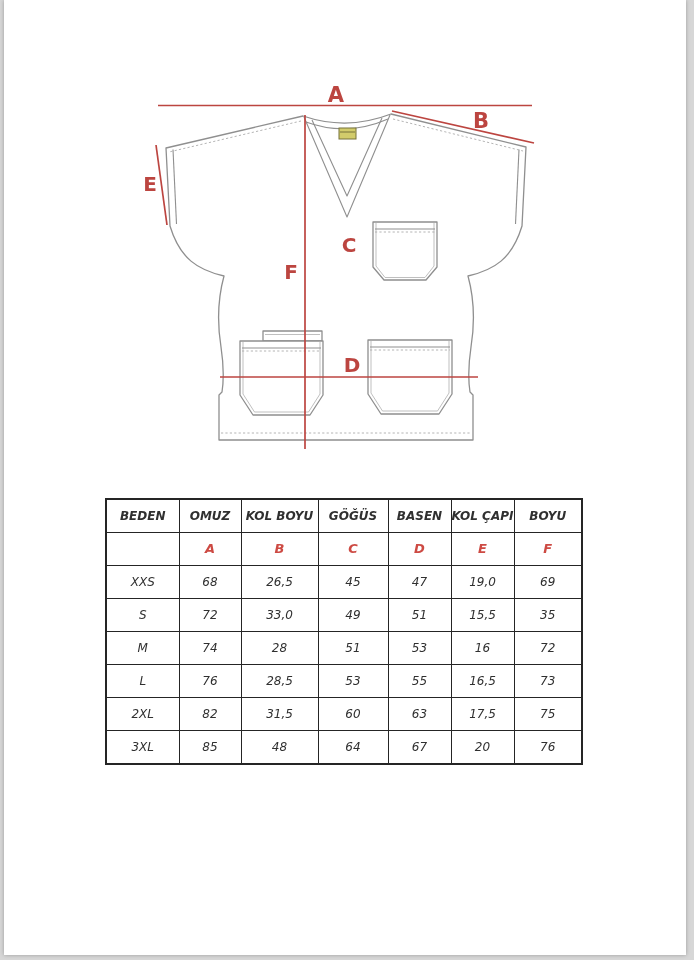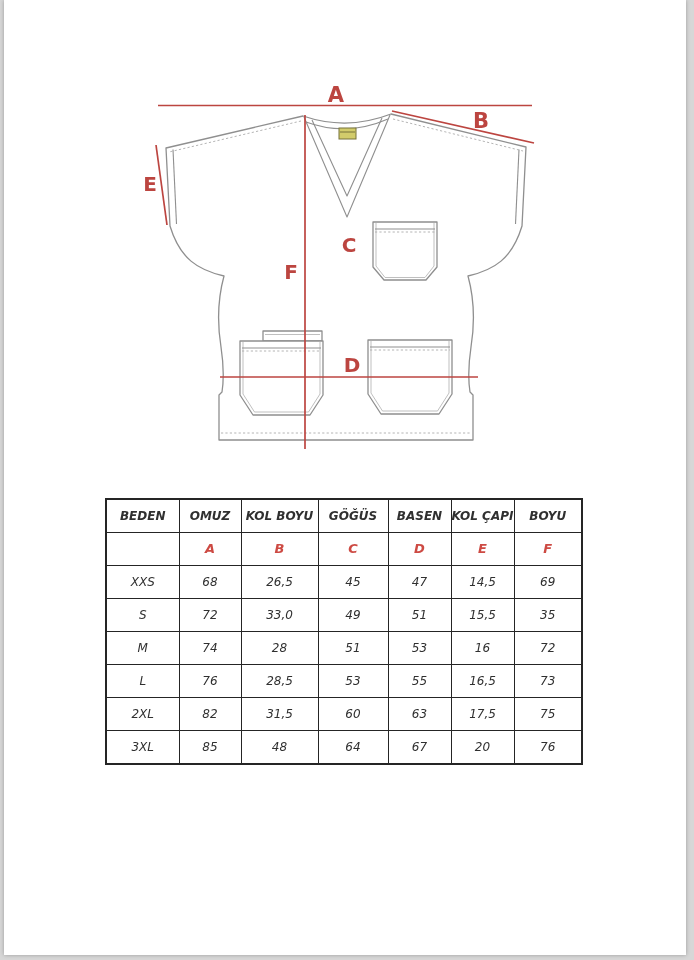--- a/index.html
+++ b/index.html
@@ -153,21 +153,21 @@
         <td>F</td>
       </tr>
     </thead>
     <tbody id="size-rows">
         <tr>
           <td>XXS</td>
           <td>68</td>
           <td>26,5</td>
           <td>45</td>
           <td>47</td>
-          <td>14,5</td>
+          <td>19,0</td>
           <td>69</td>
         </tr>
         <tr>
           <td>S</td>
           <td>72</td>
           <td>33,0</td>
           <td>49</td>
           <td>51</td>
           <td>15,5</td>
           <td>35</td>

